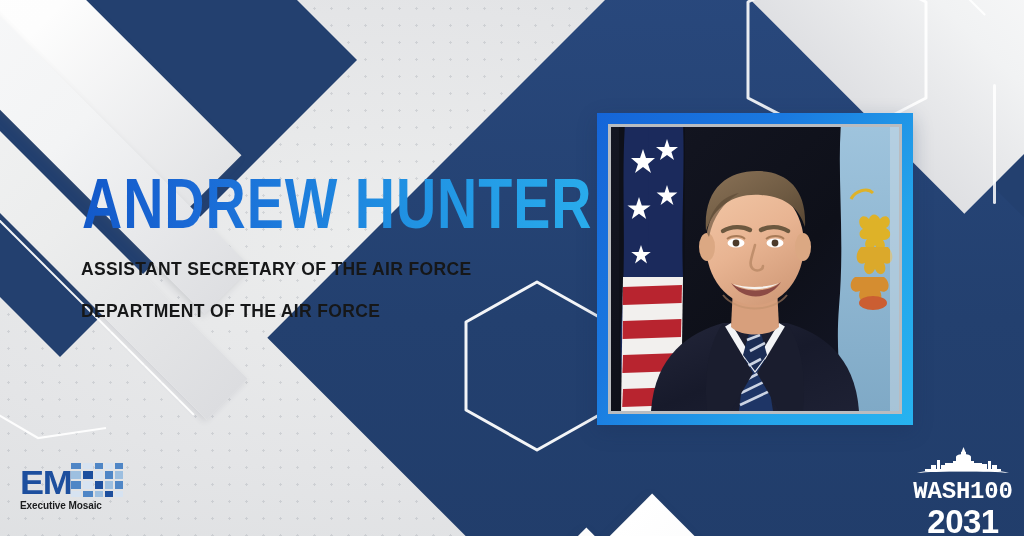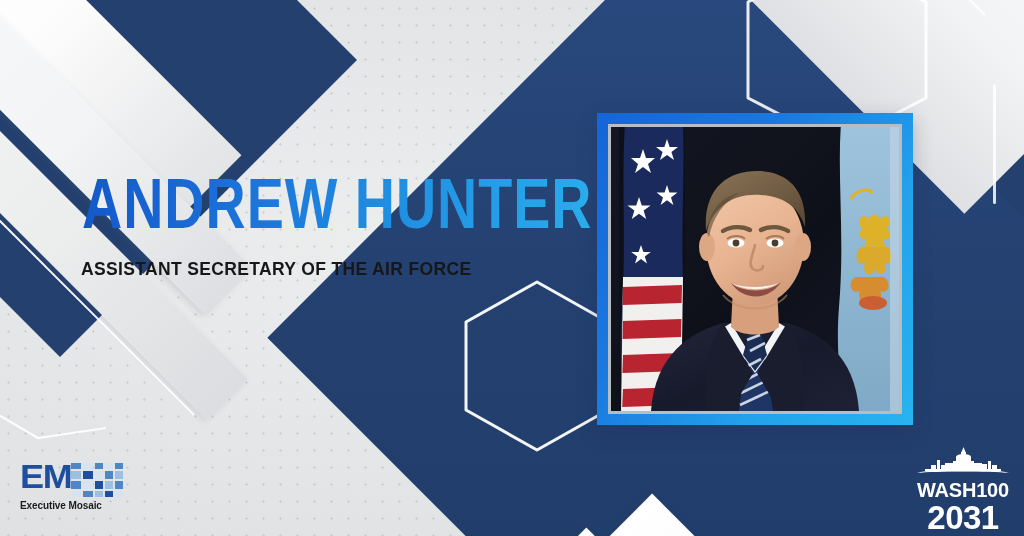--- a/index.html
+++ b/index.html
@@ -217,42 +217,42 @@
   
   .wash-badge {
     position: absolute;
     left: 911px; top: 447px;
     width: 104px;
     text-align: center;
     color: #ffffff;
   }
   .wash-cap { display:block; margin: 0 auto 1px; }
   .wash-100 {
-    font-size: 20px;
+    font-size: 24px;
     font-weight: 700;
     letter-spacing: -.2px;
     line-height: 1;
-    font-family: Liberation Sans, sans-serif;
+    font-family: Liberation Mono, monospace;
   }
   .wash-year {
     font-size: 33px;
     font-weight: 700;
     letter-spacing: -.5px;
     line-height: 1.02;
     margin-top: 1px;
     font-family: "Liberation Sans", sans-serif;
   }
 
   
   .em-logo {
     position: absolute;
     left: 20px; top: 463px;
     width: 116px;
   }
-  .em-row { display: flex; align-items: flex-start; gap: 2px; }
+  .em-row { display: flex; align-items: flex-end; gap: 2px; }
   .em-letters {
     font-size: 34px;
     font-weight: 700;
     color: #1d4f9e;
     line-height: .82;
     letter-spacing: -1.2px;
     font-family: "Liberation Sans", sans-serif;
     transform: scaleX(1.06);
     transform-origin: left bottom;
   }
@@ -418,20 +418,21 @@
           <path d="M112,168 C126,186 162,186 176,168" stroke="#c08f6c" stroke-width="2" fill="none" opacity=".55"></path>
         </g>
       </svg>
     </div>
   </div>
 
   <div class="name">ANDREW HUNTER</div>
 
   <div class="title-block">
     <div class="title-line">ASSISTANT SECRETARY OF THE AIR FORCE</div>
+    <div class="org-line">DEPARTMENT OF THE AIR FORCE</div>
   </div>
 
 
   <div class="wash-badge">
     <svg class="wash-cap" width="96" height="32" viewBox="0 0 96 32">
       <g fill="#ffffff">
         <rect x="46" y="5" width="5" height="5"></rect>
         <path d="M48.5,0 L50.5,5 L46.5,5 Z"></path>
         <path d="M41,10 C41,6 56,6 56,10 L56,14 L41,14 Z"></path>
         <rect x="38" y="14" width="21" height="8"></rect>

